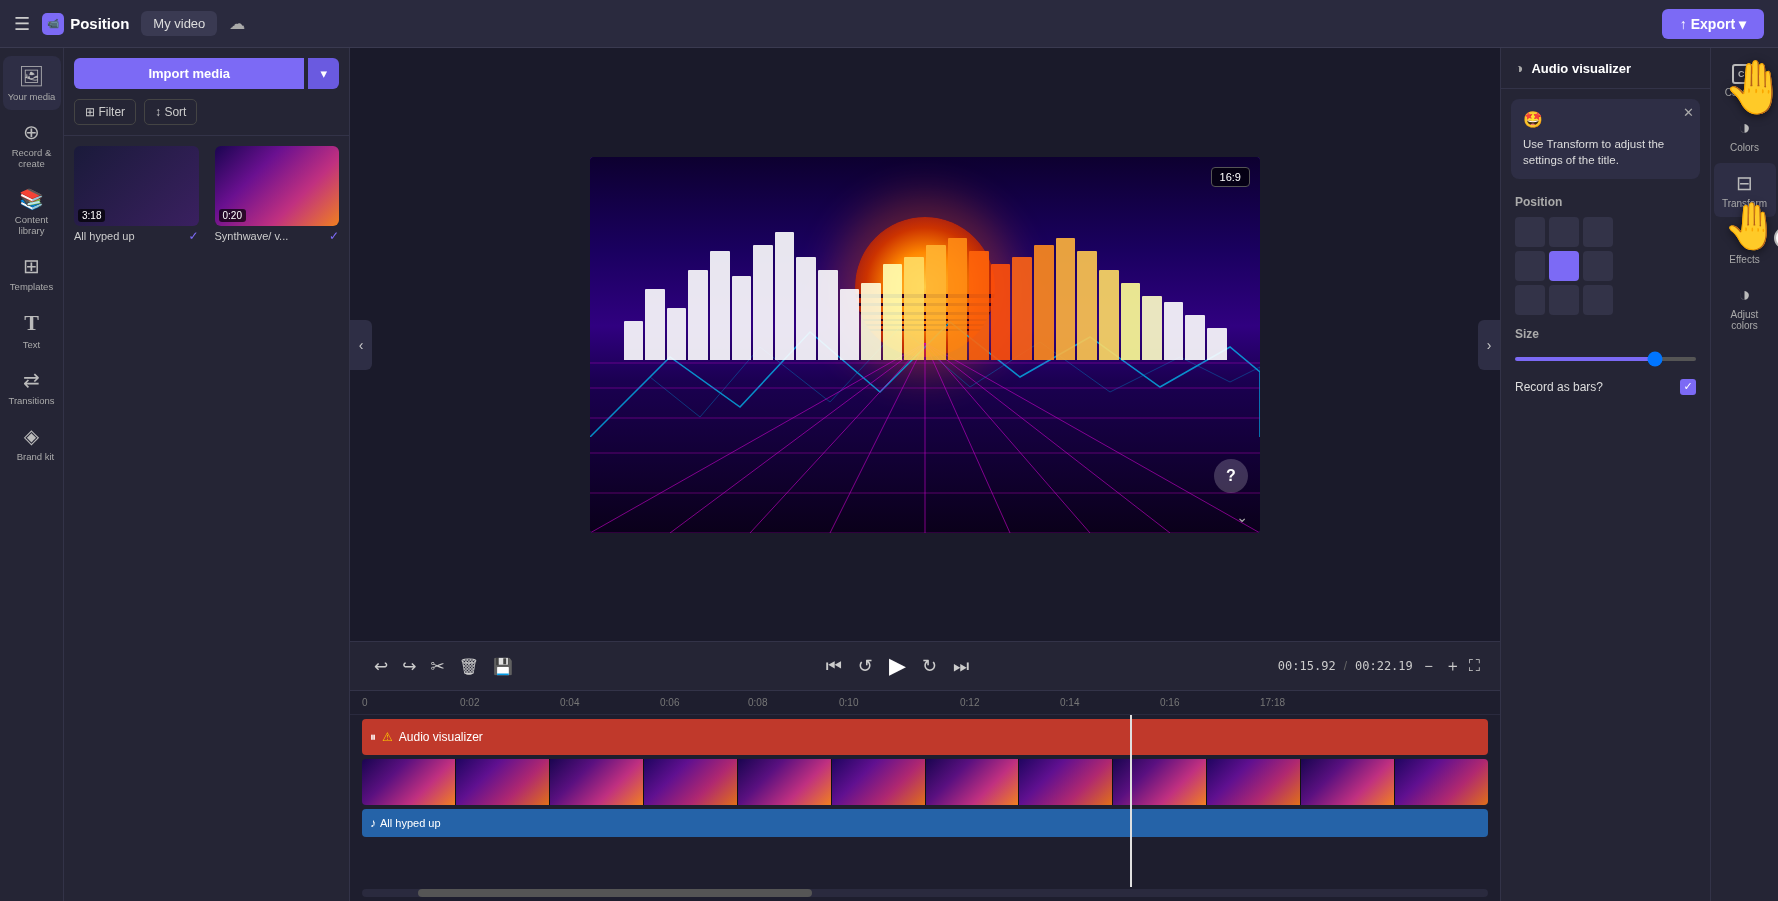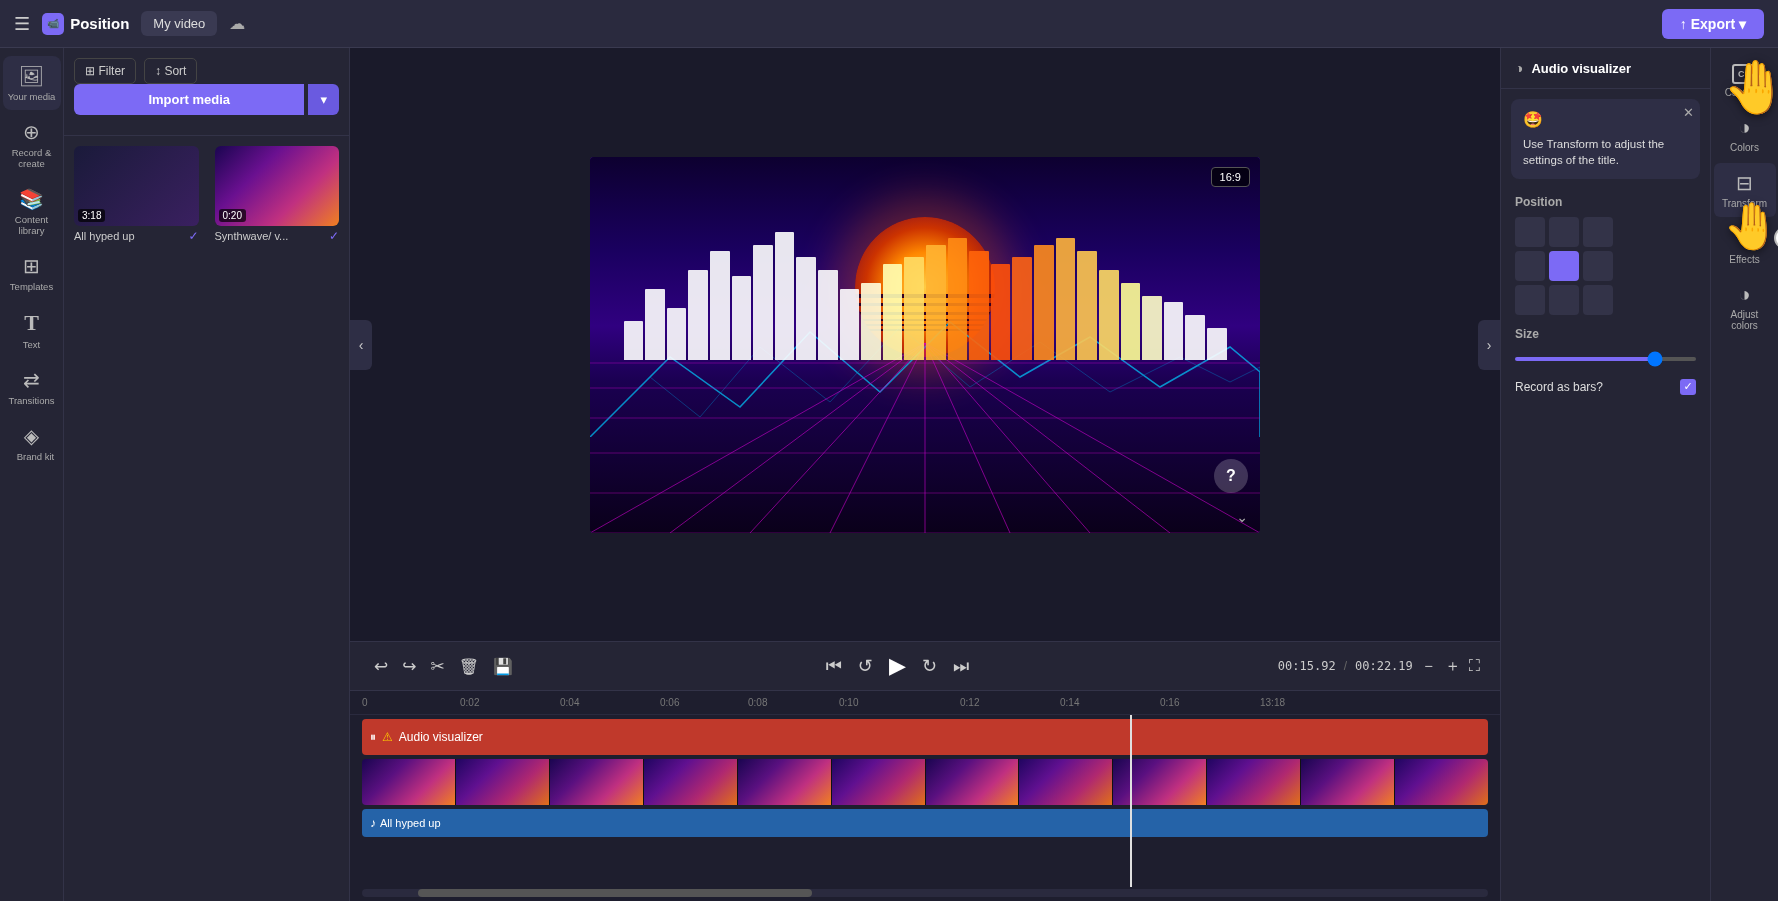--- a/index.html
+++ b/index.html
@@ -48,27 +48,27 @@
       <span style="font-size:9.5px;color:#aaa;text-align:center;">Transitions</span>
     </div>
     <div style="display:flex;flex-direction:column;align-items:center;gap:3px;padding:8px 4px;border-radius:8px;cursor:pointer;width:58px;">
       <span style="font-size:20px;color:#bbb;">◈</span>
       <span style="font-size:9.5px;color:#aaa;text-align:center;padding-left:8px;">Brand kit</span>
     </div>
   </div>
 
   <div style="width:286px;background:#252535;border-right:1px solid #333348;display:flex;flex-direction:column;flex-shrink:0;">
     <div style="padding:10px;border-bottom:1px solid #333348;">
+      <div style="display:flex;gap:4px;margin-bottom:10px;">
+        <button style="background:#7c6af5;color:#fff;border:none;padding:8px 14px;border-radius:6px 0 0 6px;font-size:13px;font-weight:600;cursor:pointer;flex:1;">Import media</button>
+        <button style="background:#6a5ae0;color:#fff;border:none;padding:8px 12px;border-radius:0 6px 6px 0;cursor:pointer;font-size:13px;">▾</button>
+      </div>
       <div style="display:flex;gap:8px;">
         <button style="background:transparent;border:1px solid #444;color:#ccc;font-size:12px;cursor:pointer;padding:5px 10px;border-radius:5px;display:flex;align-items:center;gap:4px;">⊞ Filter</button>
         <button style="background:transparent;border:1px solid #444;color:#ccc;font-size:12px;cursor:pointer;padding:5px 10px;border-radius:5px;display:flex;align-items:center;gap:4px;">↕ Sort</button>
-      </div>
-      <div style="display:flex;gap:4px;margin-bottom:10px;">
-        <button style="background:#7c6af5;color:#fff;border:none;padding:8px 14px;border-radius:6px 0 0 6px;font-size:13px;font-weight:600;cursor:pointer;flex:1;">Import media</button>
-        <button style="background:#6a5ae0;color:#fff;border:none;padding:8px 12px;border-radius:0 6px 6px 0;cursor:pointer;font-size:13px;">▾</button>
       </div>
     </div>
     <div style="display:grid;grid-template-columns:1fr 1fr;gap:16px;padding:10px;overflow-y:auto;">
 
       <div style="cursor:pointer;">
         <div style="position:relative;border-radius:6px;overflow:hidden;width:100%;height:80px;background:linear-gradient(135deg,#1a1a3a,#3a2060);">
           <div style="position:absolute;bottom:4px;left:4px;background:rgba(0,0,0,0.7);color:#fff;font-size:10px;padding:1px 4px;border-radius:3px;">3:18</div>
         </div>
         <div style="display:flex;justify-content:space-between;align-items:center;margin-top:3px;">
           <span style="font-size:11px;color:#ccc;">All hyped up</span>
@@ -216,21 +216,21 @@
       <div style="height:24px;background:#1e1e2e;border-bottom:1px solid #2a2a3e;padding:0 12px;position:relative;display:flex;align-items:center;">
         <span style="position:absolute;left:12px;font-size:10px;color:#777;">0</span>
         <span style="position:absolute;left:110px;font-size:10px;color:#777;">0:02</span>
         <span style="position:absolute;left:210px;font-size:10px;color:#777;">0:04</span>
         <span style="position:absolute;left:310px;font-size:10px;color:#777;">0:06</span>
         <span style="position:absolute;left:398px;font-size:10px;color:#777;">0:08</span>
         <span style="position:absolute;left:489px;font-size:10px;color:#777;">0:10</span>
         <span style="position:absolute;left:610px;font-size:10px;color:#777;">0:12</span>
         <span style="position:absolute;left:710px;font-size:10px;color:#777;">0:14</span>
         <span style="position:absolute;left:810px;font-size:10px;color:#777;">0:16</span>
-        <span style="position:absolute;left:910px;font-size:10px;color:#777;">13:18</span>
+        <span style="position:absolute;left:910px;font-size:10px;color:#777;">17:18</span>
       </div>
 
       <div style="flex:1;position:relative;padding:4px 12px;display:flex;flex-direction:column;gap:4px;overflow:hidden;">
 
         <div style="position:absolute;left:780px;top:0;width:2px;background:#e0e0e0;height:100%;z-index:10;"></div>
 
         <div style="height:36px;background:#c0392b;border-radius:4px;display:flex;align-items:center;padding:0 8px;gap:6px;cursor:pointer;width:100%;">
           <span style="font-size:12px;color:#fff;">⏸</span>
           <span style="font-size:12px;color:#ffcc00;">⚠</span>
           <span style="font-size:12px;color:#fff;">Audio visualizer</span>

